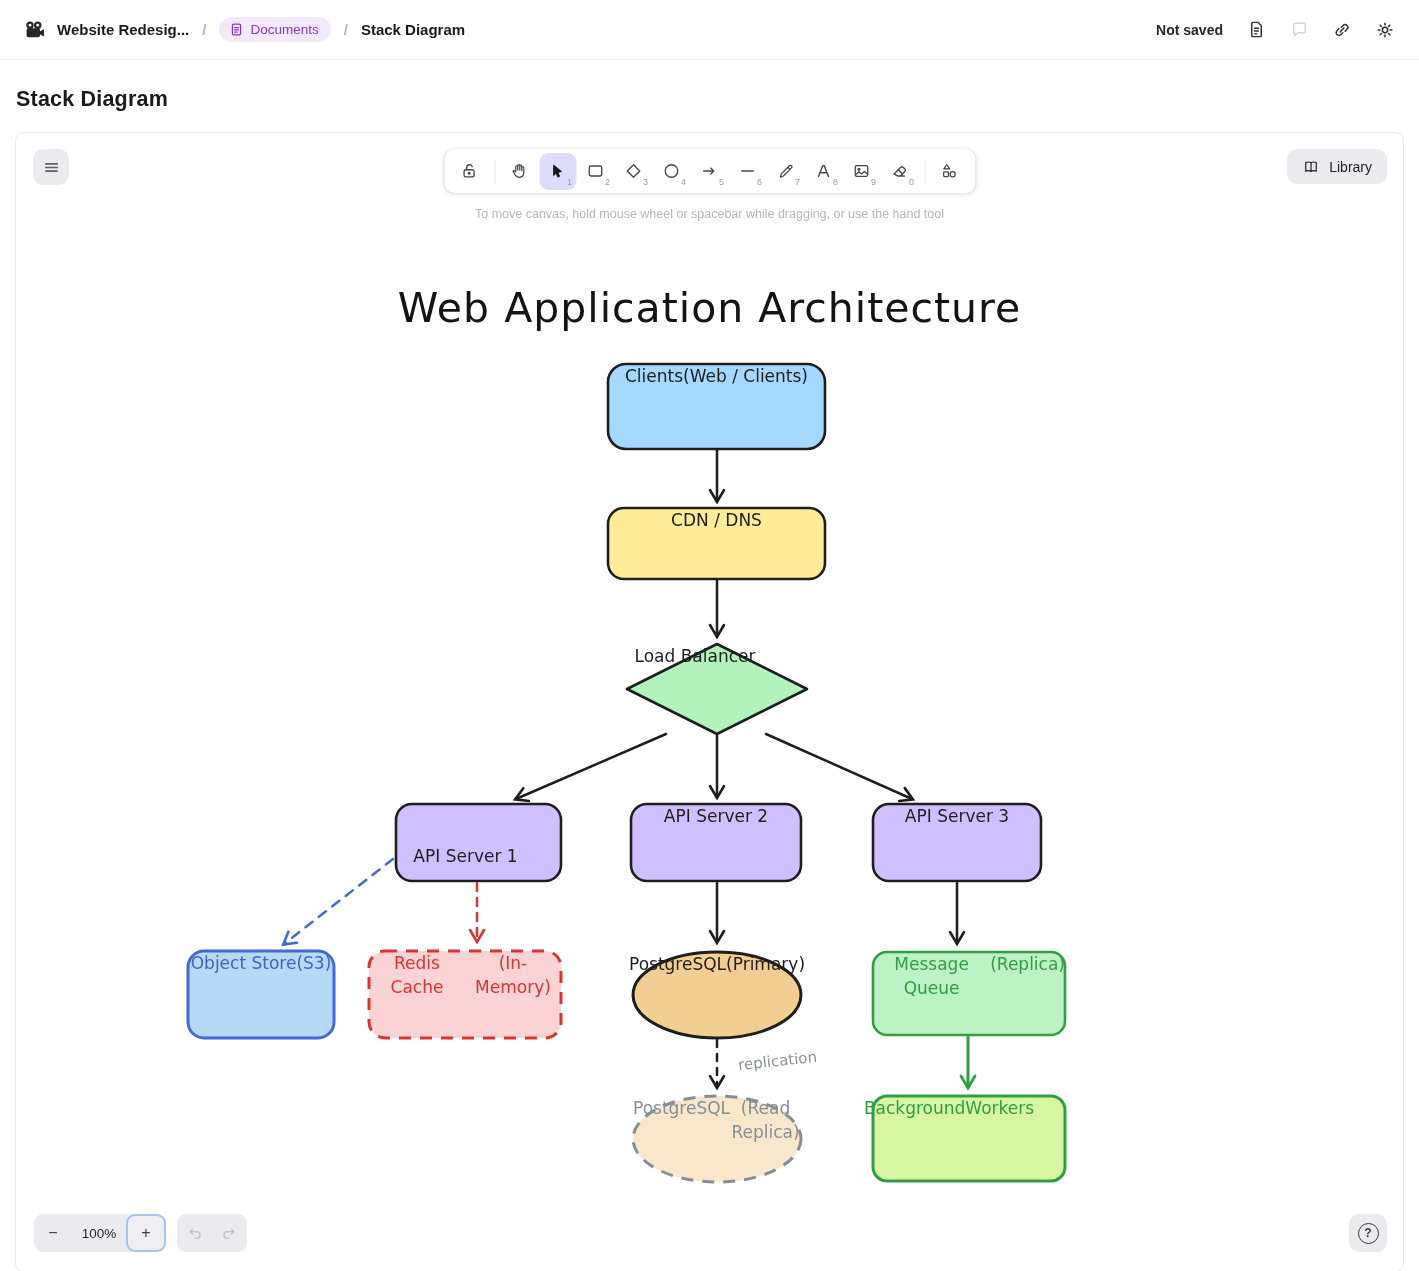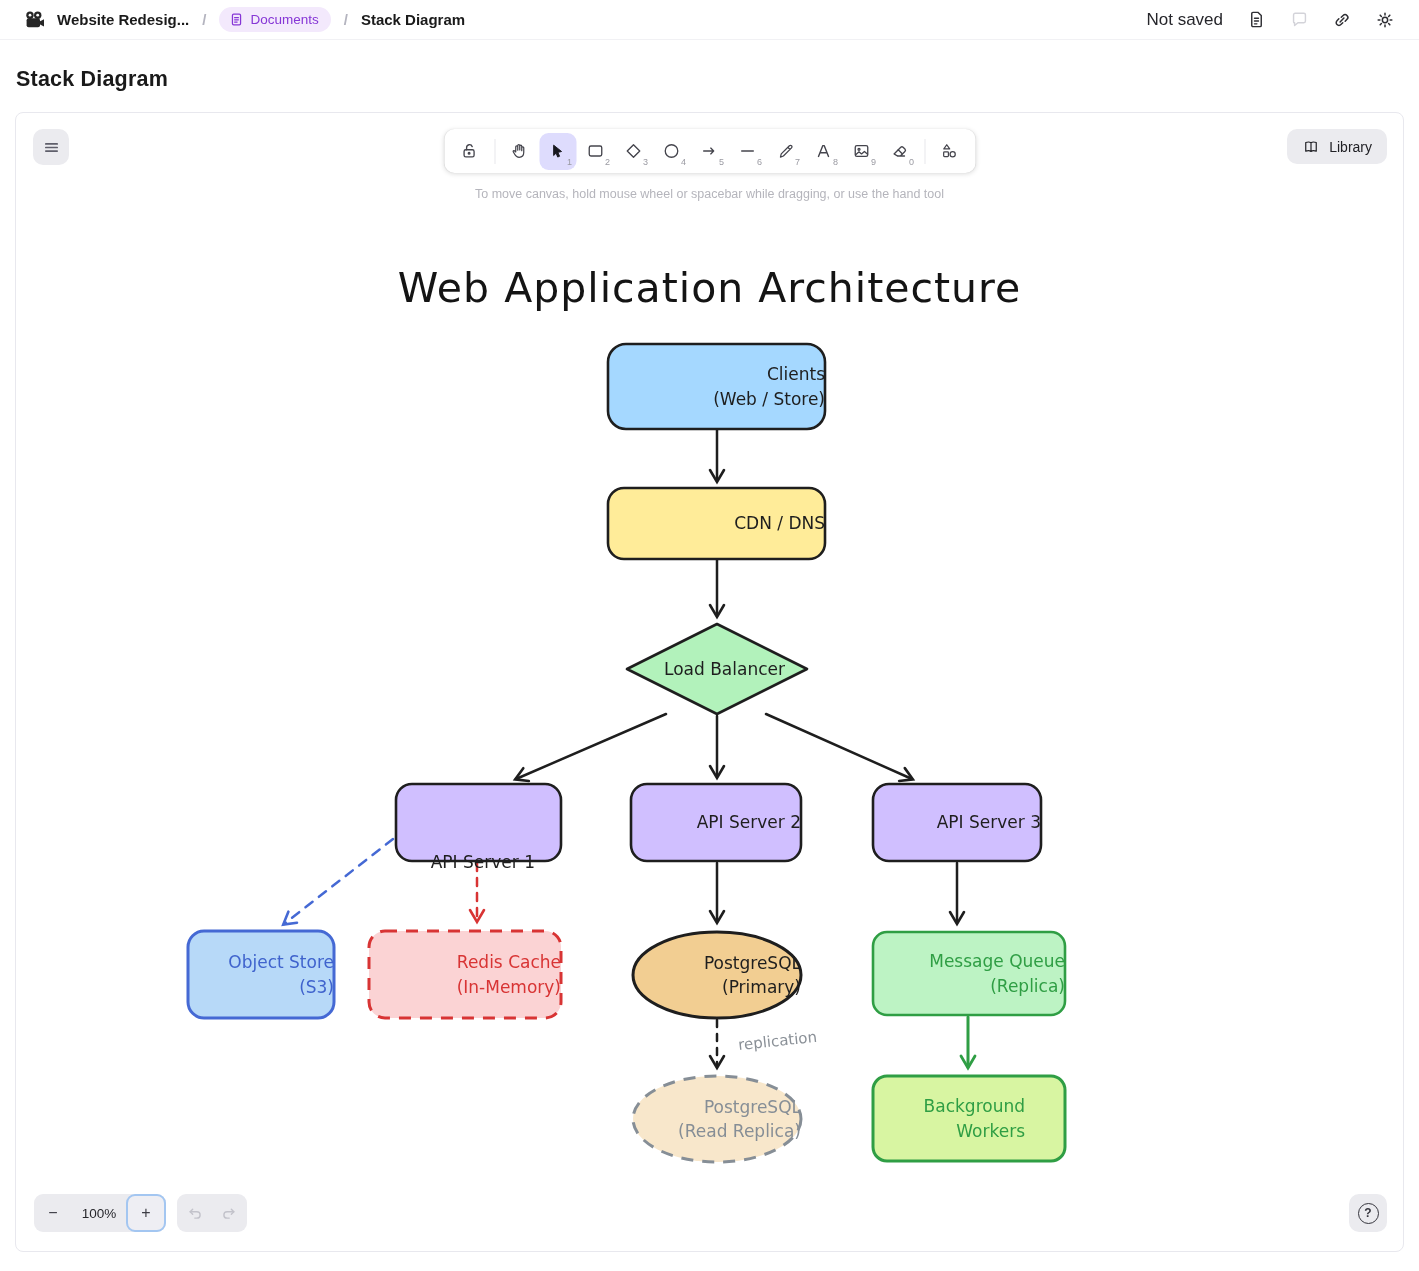--- a/index.html
+++ b/index.html
@@ -3,30 +3,30 @@
 <meta charset="utf-8">
 <style>
   * { box-sizing: border-box; }
   html,body { margin:0; padding:0; }
   body {
     width:1419px; height:1271px; background:#ffffff; color:#1a1a1a;
     font-family:"Liberation Sans", sans-serif; overflow:hidden; position:relative;
   }
 
   
-  .topbar { height:40px; display:flex; align-items:center; justify-content:space-between;
+  .topbar { height:60px; display:flex; align-items:center; justify-content:space-between;
             padding:0 24px 0 22px; border-bottom:1px solid #f1f1f4; }
   .tb-left { display:flex; align-items:center; gap:11px; font-size:15px; font-weight:bold; }
   .logo { display:flex; align-items:center; }
   .sep { color:#b4b4bf; font-weight:600; padding:0 2px; }
   .pill { display:inline-flex; align-items:center; gap:6px; background:#f3e9fc; color:#8636d6;
           border-radius:999px; padding:5px 12px 5px 10px; font-size:13.5px; font-weight:normal; cursor:pointer; }
   .crumb { cursor:pointer; }
   .tb-right { display:flex; align-items:center; gap:23px; }
-  .status { font-size:17px; font-weight:400; color:#26262b; }
+  .status { font-size:14px; font-weight:700; color:#26262b; }
   .tb-icon { width:20px; height:20px; display:flex; align-items:center; justify-content:center;
              color:#2e2e33; background:none; border:none; padding:0; cursor:pointer; }
   .tb-icon.muted { color:#d3d3d9; }
 
   
   .page-title { font-size:21.5px; font-weight:800; margin:27px 0 20px 16px; letter-spacing:.2px; }
 
   
   .canvas-card { position:relative; margin:0 15px; width:1389px; height:1140px; background:#fff;
                  border:1px solid #e8e8ee; border-radius:8px; overflow:hidden; }
@@ -51,21 +51,21 @@
                  gap:9px; padding:0 15px; font-size:14px; color:#202025; background:#ebebef;
                  border:none; border-radius:10px; cursor:pointer; }
 
   .hint { position:absolute; top:74px; width:100%; text-align:center; font-size:12.5px; color:#b5b5bc; }
 
   
   .diagram { position:absolute; inset:0; font-family:"DejaVu Sans", sans-serif; }
   .shapes { position:absolute; inset:0; }
   .dg-title { position:absolute; top:151px; width:100%; text-align:center; font-size:41px;
               font-weight:normal; color:#141414; letter-spacing:1px; }
-  .nlabel { position:absolute; display:flex; flex-direction:column; align-items:flex-end;
+  .nlabel { position:absolute; display:flex; flex-direction:row; align-items:flex-start;
             justify-content:center; text-align:center; font-size:17px; line-height:1.42;
             color:#1e1e1e; cursor:pointer; }
   .c-blue  { color:#3f63cd; }
   .c-red   { color:#d83434; }
   .c-green { color:#2f9e44; }
   .c-gray  { color:#868e96; }
   .replication { position:absolute; left:722px; top:919px; color:#8a9097; font-size:15px;
                  transform:rotate(-6deg); }
 
   
@@ -295,21 +295,21 @@
       <ellipse cx="701" cy="862" rx="84" ry="43" fill="#f2ce92" stroke="#1e1e1e" stroke-width="3"></ellipse>
       <rect x="857" y="819" width="192" height="83" rx="14" fill="#bdf3c4" stroke="#2f9e44" stroke-width="2.6"></rect>
       <ellipse cx="701" cy="1006" rx="84" ry="43" fill="#f8e7cb" stroke="#868e96" stroke-width="3" stroke-dasharray="12 9"></ellipse>
       <rect x="857" y="963" width="192" height="85" rx="14" fill="#d8f5a2" stroke="#2f9e44" stroke-width="3"></rect>
     </svg>
 
     <div class="dg-title">Web Application Architecture</div>
 
     <div class="nlabel" style="left:592px;top:231px;width:217px;height:85px">
       <span>Clients</span>
-      <span>(Web / Store)</span>
+      <span>(Web / Clients)</span>
     </div>
     <div class="nlabel" style="left:592px;top:375px;width:217px;height:71px">
       <span>CDN / DNS</span>
     </div>
     <div class="nlabel" style="left:589px;top:511px;width:180px;height:90px">
       <span>Load Balancer</span>
     </div>
     <div class="nlabel" style="left:380px;top:711px;width:139px;height:77px">
       <span>API Server 1</span>
     </div>

